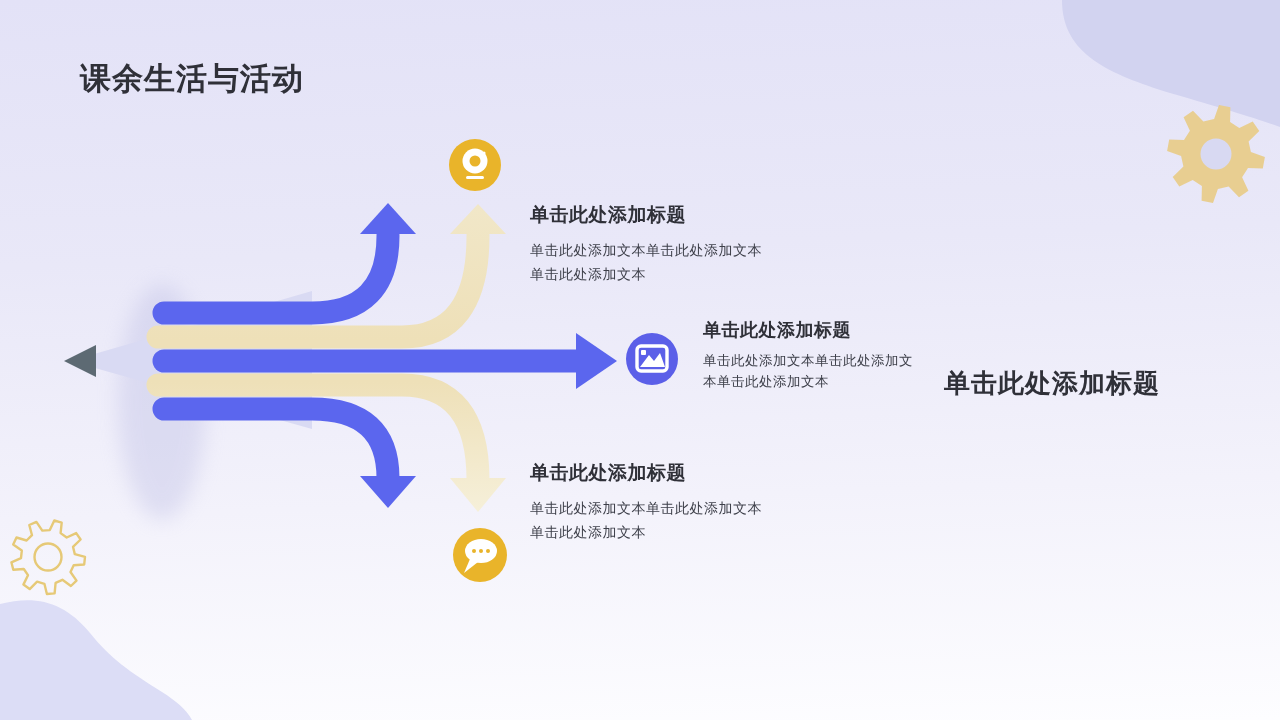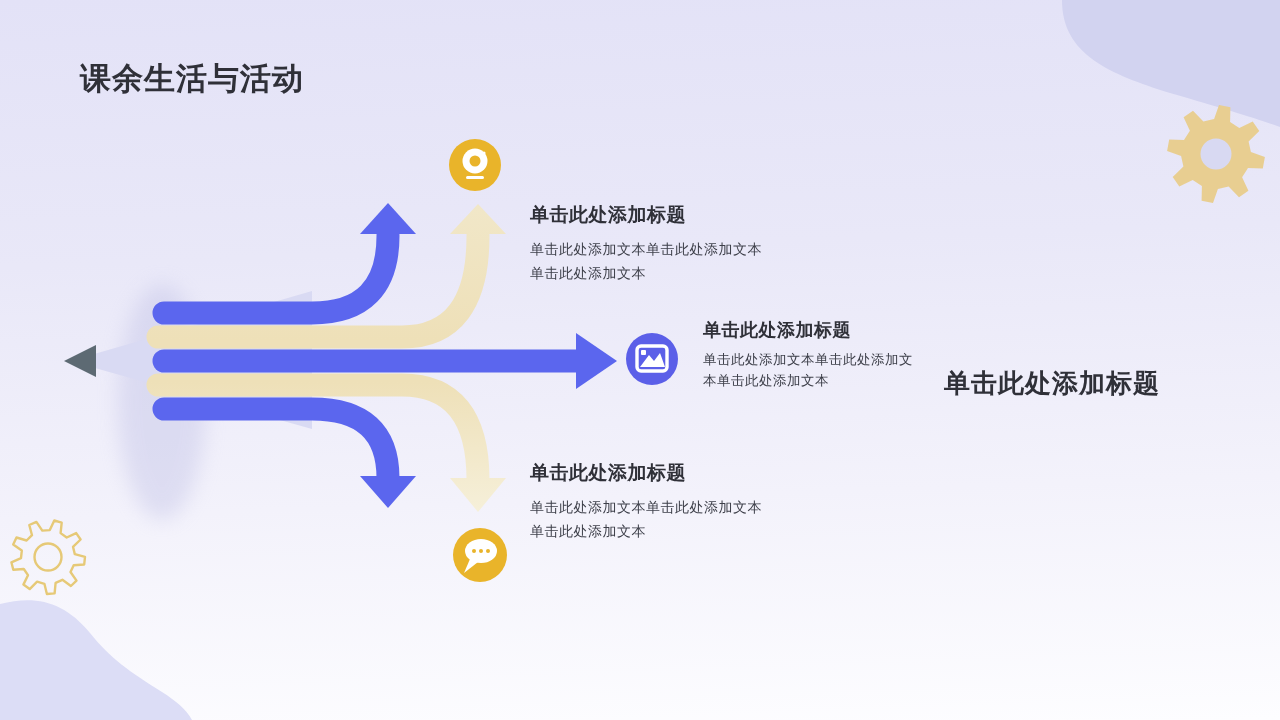--- a/index.html
+++ b/index.html
@@ -11,21 +11,21 @@
   .layer{position:absolute;left:0;top:0;width:1280px;height:720px;}
   .slide-title{
     position:absolute;left:80px;top:58px;
     font-size:31px;font-weight:800;color:#2f3038;letter-spacing:1px;margin:0;
   }
   .block{position:absolute;}
   .block h3{
     margin:0 0 10px 0;font-size:19px;font-weight:800;color:#2f3038;letter-spacing:.5px;
   }
   .block p{
-    margin:0;font-size:14px;line-height:24px;color:#3d3f49;letter-spacing:.5px;font-family:Liberation Mono, monospace;
+    margin:0;font-size:14px;line-height:24px;color:#3d3f49;letter-spacing:.5px;
   }
   .block-top{left:530px;top:202px;width:242px;}
   .block-middle{left:703px;top:318px;width:220px;}
   .block-middle h3{font-size:18px;margin-bottom:8px;}
   .block-middle p{font-size:13.5px;line-height:21px;}
   .block-bottom{left:530px;top:460px;width:242px;}
   .side-title{
     position:absolute;left:944px;top:366px;
     font-size:26px;font-weight:800;color:#2f3038;letter-spacing:1px;margin:0;
   }

